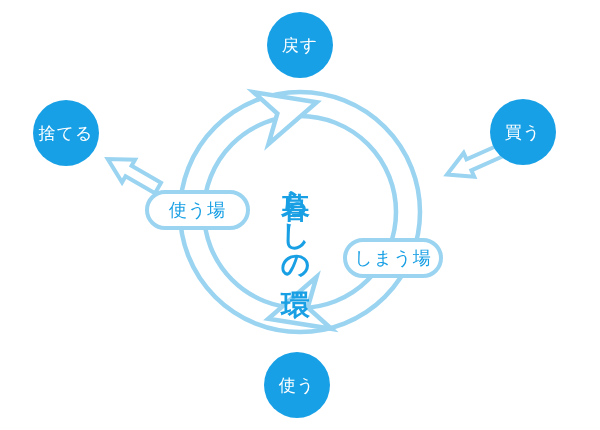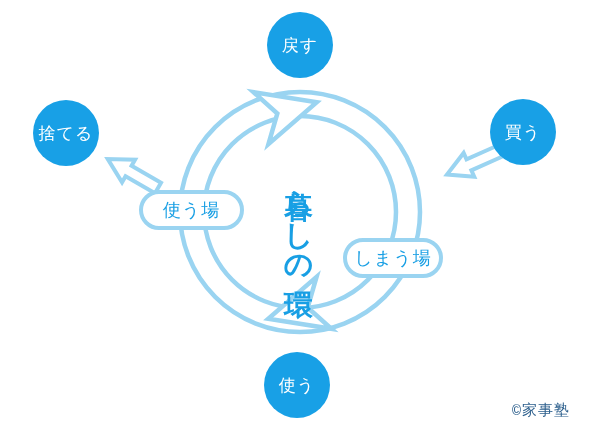--- a/index.html
+++ b/index.html
@@ -1,35 +1,35 @@
 <!DOCTYPE html>
 <html><head>
 <meta charset="utf-8">
 <style>
   html,body{margin:0;padding:0;background:#fff;}
   .stage{
     position:relative;width:600px;height:430px;background:#ffffff;overflow:hidden;
-    font-family:Liberation Mono, monospace;
+    font-family:Liberation Serif, serif;
   }
   .stage svg{position:absolute;left:0;top:0;}
   .node-circle{
     position:absolute;width:66px;height:66px;border-radius:50%;
     background:#18a0e6;color:#ffffff;display:flex;align-items:center;justify-content:center;
     font-size:17px;letter-spacing:1px;
   }
   .node-top{left:267px;top:12px;}
   .node-left{left:33px;top:100px;}
   .node-right{left:490px;top:99px;}
   .node-bottom{left:264px;top:352px;text-align:center;}
   .zone-pill{
     position:absolute;height:32px;border:4px solid #9ad4f1;border-radius:20px;
     background:#ffffff;color:#189fe4;display:flex;align-items:center;justify-content:center;
     font-size:18px;letter-spacing:1px;
   }
-  .zone-left{left:139px;top:190px;width:97px;}
+  .zone-left{left:145px;top:190px;width:97px;}
   .zone-right{left:343px;top:190px;width:92px;margin-top:48px;}
   .center-title{
     position:absolute;left:278px;top:144px;width:36px;height:150px;
     writing-mode:vertical-rl;text-orientation:upright;
     color:#189fe4;font-size:29px;font-weight:700;line-height:36px;
     display:flex;align-items:center;justify-content:center;
   }
   .credit{
     position:absolute;right:30px;top:401px;
     color:#2b5e8c;font-size:15px;letter-spacing:1px;
@@ -76,15 +76,14 @@
 
   <div class="zone-pill zone-left">
     <span>使う場</span>
   </div>
   <div class="zone-pill zone-right">
     <span>しまう場</span>
   </div>
 
   <div class="center-title">暮らしの環</div>
 
-  <div class="credit">©家事塾</div>
 
 </div>
 
 </body></html>

